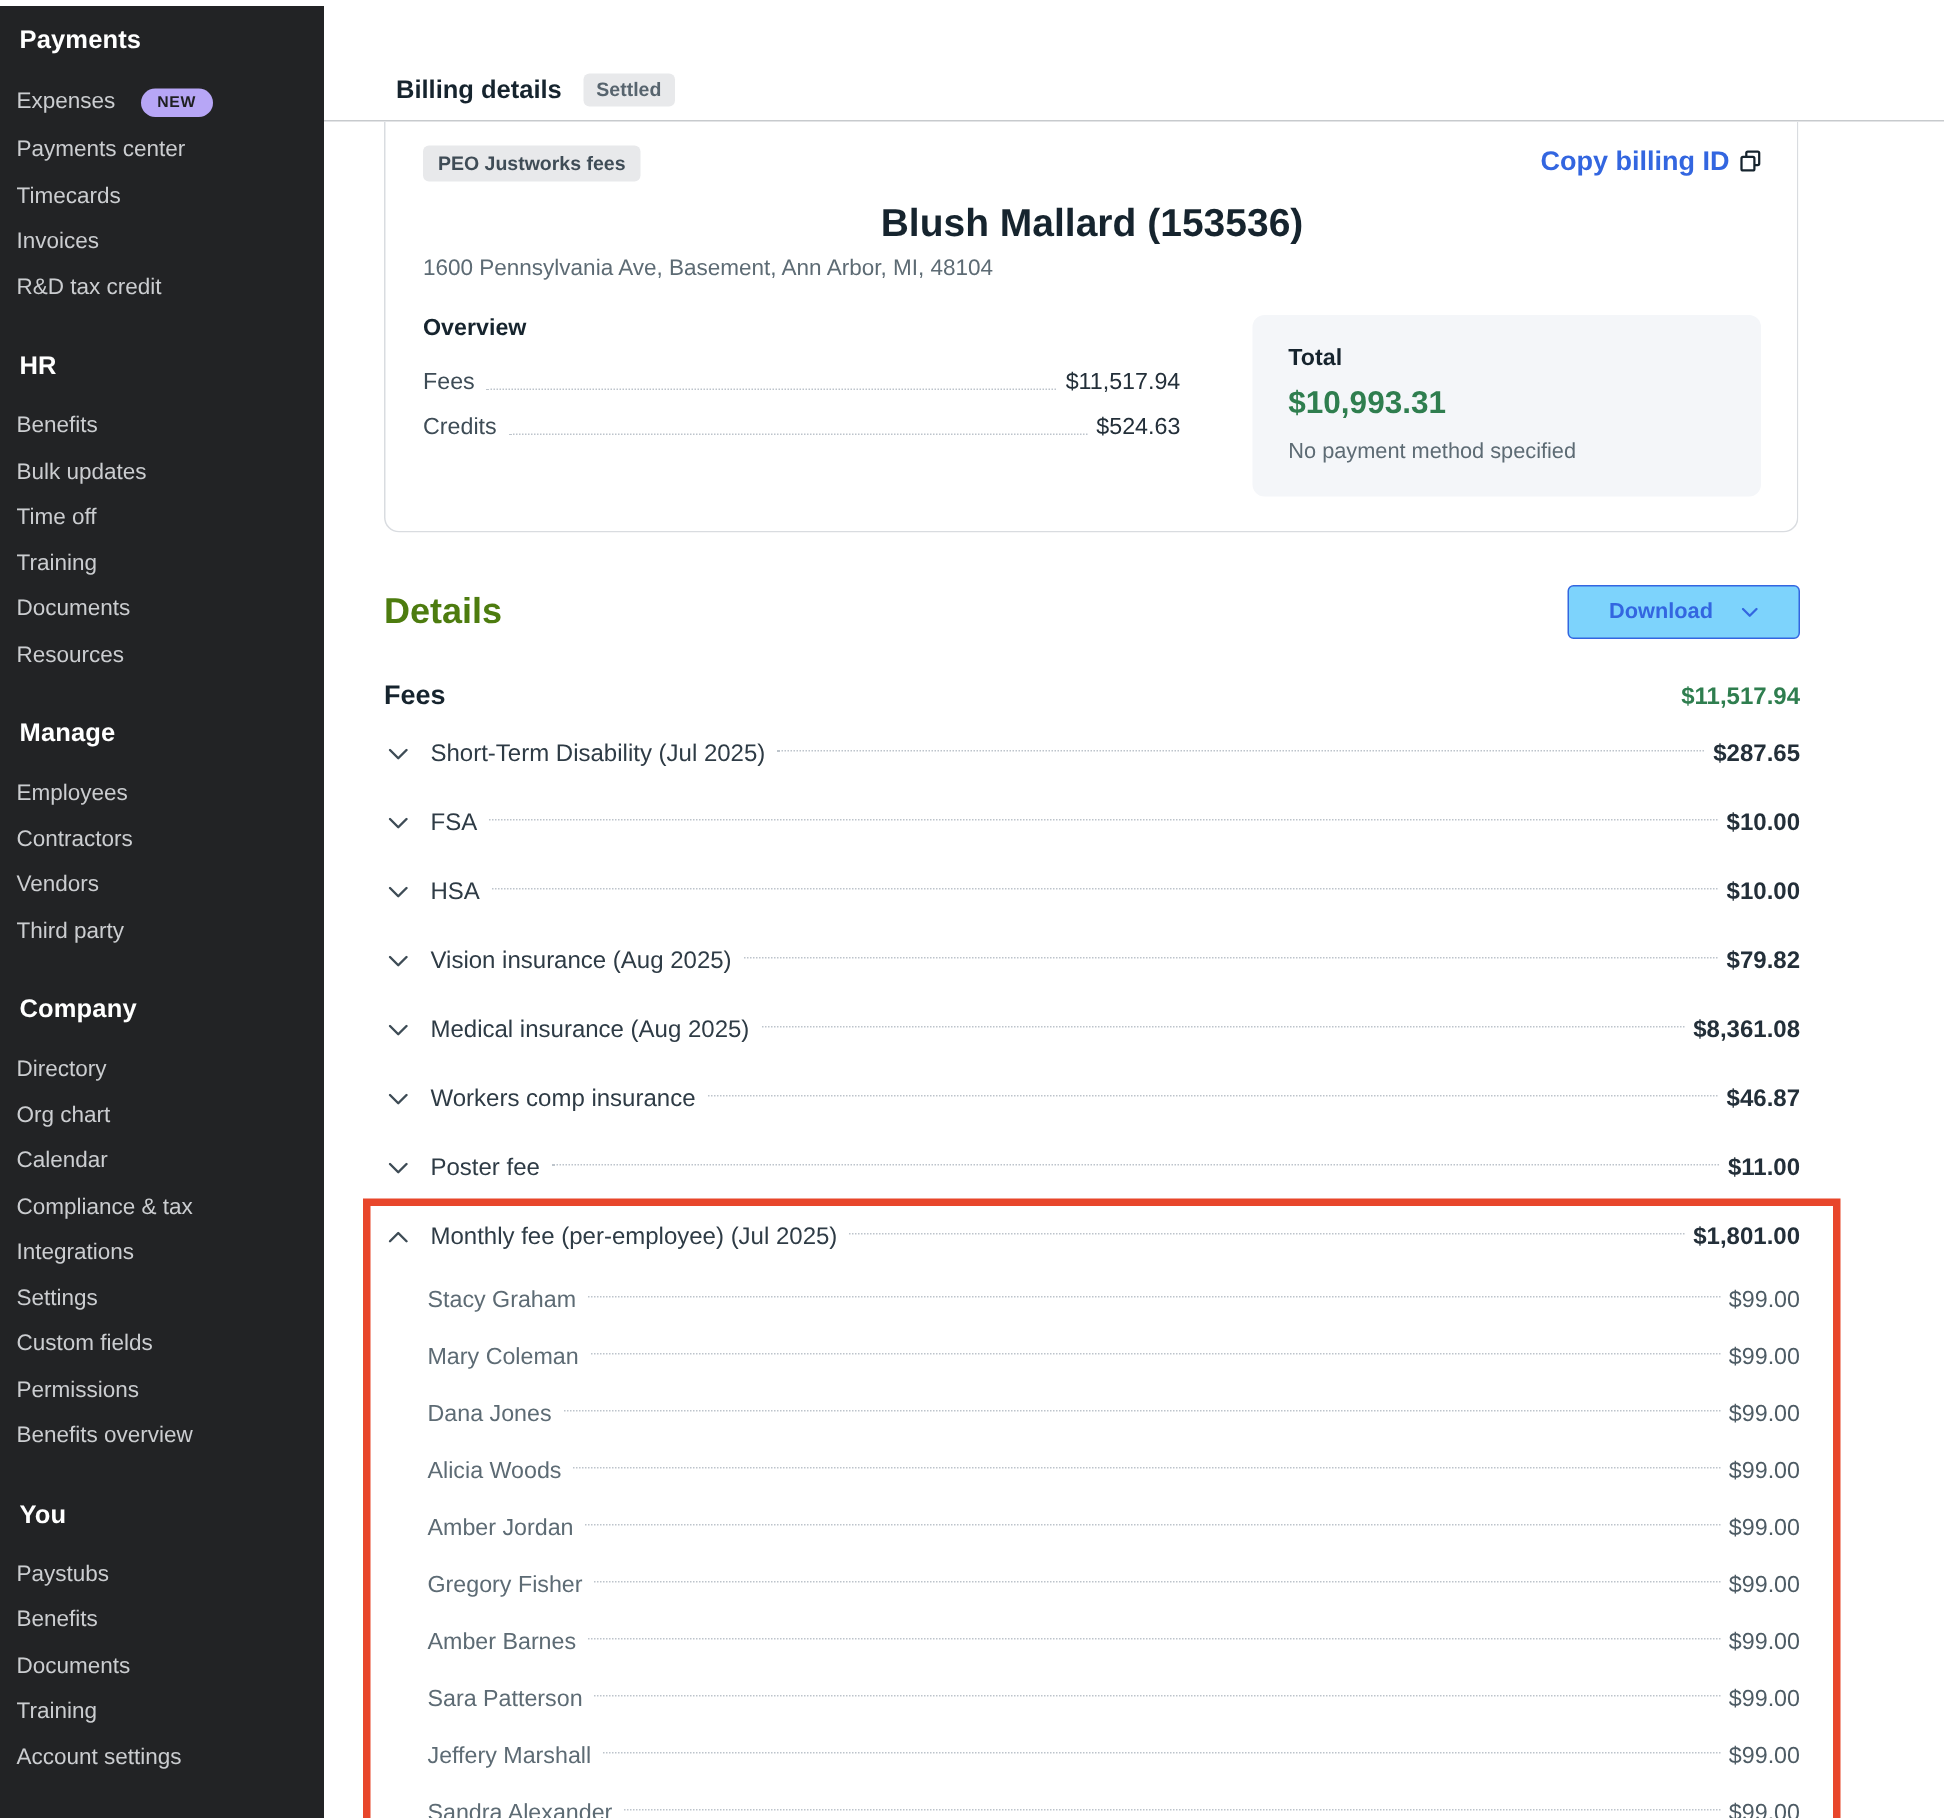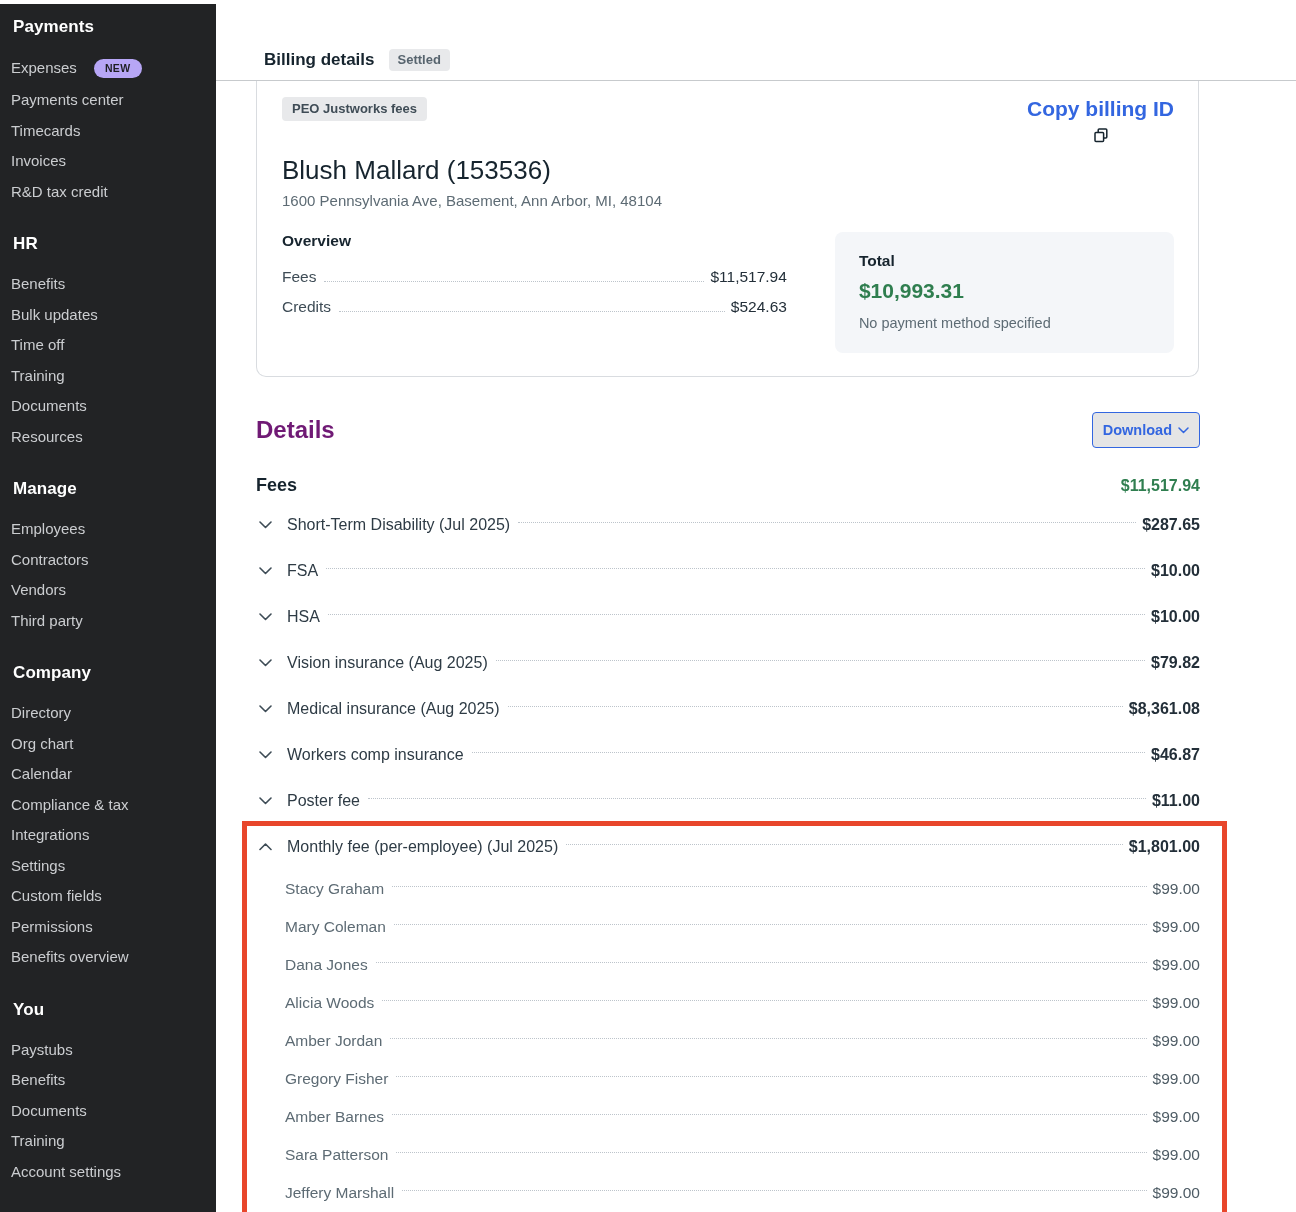--- a/index.html
+++ b/index.html
@@ -61,23 +61,23 @@
     padding: 16px 24px 23px 25px;
   }
   .card-top { display: flex; justify-content: space-between; align-items: flex-start; }
   .badge-type {
     display: inline-block; background: #e8e9eb; color: #3f4c56;
     font-size: 13px; font-weight: 700; border-radius: 4px;
     padding: 5px 10px; line-height: 14px;
   }
   .copy-link {
     display: flex; align-items: center; gap: 7px;
-    color: #3366e0; font-size: 21px; font-weight: 700; cursor: pointer; flex-direction: column;
-  }
-  .card-title { font-size: 26px; font-weight: 400; color: #16242e; margin: 12px 0 6px; }
+    color: #3366e0; font-size: 18px; font-weight: 700; cursor: pointer;
+  }
+  .card-title { font-size: 26px; font-weight: 700; color: #16242e; margin: 12px 0 6px; text-align: center; }
   .card-address { font-size: 15px; color: #5d6b74; }
 
   .overview-wrap { display: flex; margin-top: 23px; align-items: flex-start; }
   .overview-left { width: 546px; padding-right: 24px; }
   .overview-head { font-size: 15.5px; font-weight: 700; color: #16242e; margin-bottom: 8px; }
   .kv-row { display: flex; align-items: flex-end; height: 30px; font-size: 15.5px; }
   .kv-label { color: #3e4c56; padding-bottom: 2px; }
   .kv-value { color: #232f39; padding-bottom: 2px; }
   .leader {
     flex: 1; border-bottom: 1px dotted #bdc4cb;
@@ -90,25 +90,25 @@
   .total-head { font-size: 15.5px; font-weight: 700; color: #16242e; }
   .total-amount { font-size: 21px; font-weight: 800; color: #2f7e4f; margin-top: 9px; }
   .total-note { font-size: 14.5px; color: #5d6b74; margin-top: 12px; }
 
   
   .details { margin-left: 40px; width: 944px; position: relative; }
   .details-head {
     display: flex; justify-content: space-between; align-items: center;
     margin-top: 35px;
   }
-  .details-title { font-size: 24px; font-weight: 800; color: #701a75; }
+  .details-title { font-size: 24px; font-weight: 800; color: #4d7c0f; }
   .btn-download {
-    display: flex; align-items: center; gap: 6px;
-    height: 36px; padding: 0 10px;
-    border: 1px solid #3366e0; border-radius: 4px; background: #e5e5e5;
+    display: flex; align-items: center; gap: 19px;
+    height: 36px; padding: 0 27px;
+    border: 1px solid #3366e0; border-radius: 4px; background: #7dd3fc;
     color: #3366e0; font-size: 14.5px; font-weight: 700;
     font-family: "Liberation Sans", sans-serif; cursor: pointer;
   }
   .fees-head {
     display: flex; justify-content: space-between; align-items: baseline;
     margin-top: 27px;
   }
   .fees-title { font-size: 18px; font-weight: 800; color: #16242e; }
   .fees-total { font-size: 16px; font-weight: 800; color: #2f7e4f; }
 

